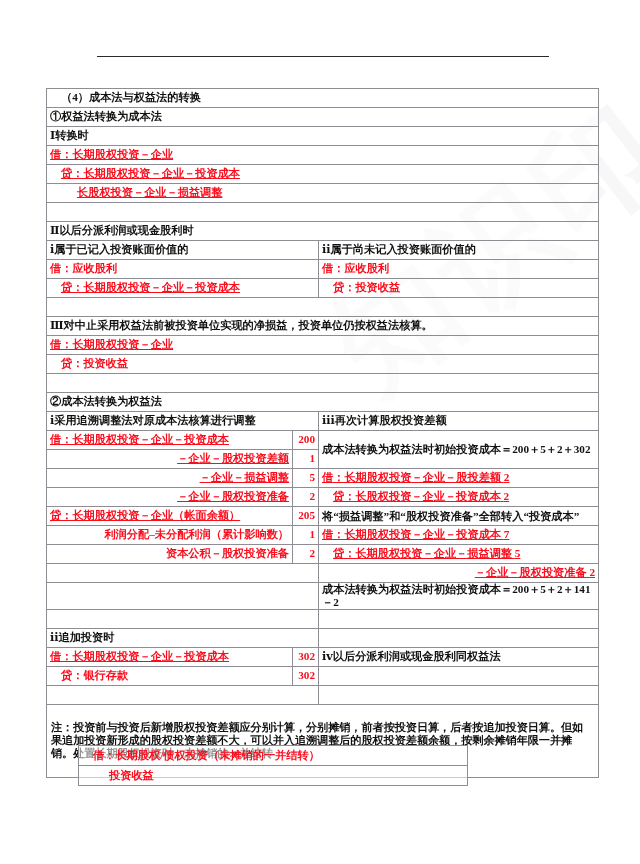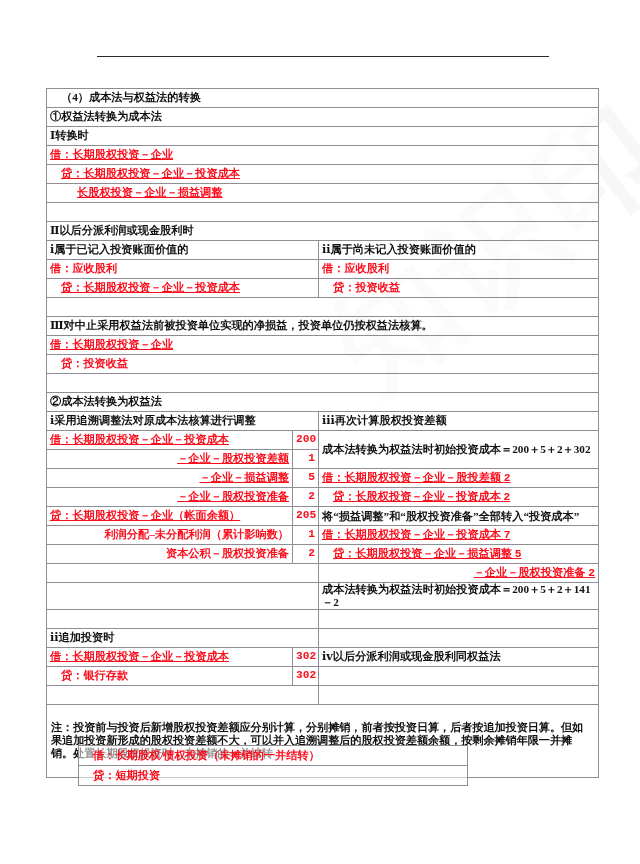--- a/index.html
+++ b/index.html
@@ -97,21 +97,21 @@
   #bottom-table td { height: 19px; }
 
   .note-cell {
     white-space: normal !important;
     line-height: 1.30;
     padding: 16px 4px !important;
     font-size: 11.2px;
     letter-spacing: -0.1px;
   }
   .empty-cell { height: 16px; }
-  .num { font-family: Liberation Mono, monospace; font-weight: bold; }
+  .num { font-family: Liberation Serif, serif; font-weight: bold; }
 </style>
 </head>
 <body>
 
 <div class="watermark">
   <div class="wm-text">知识印</div>
 </div>
 
 <div class="top-rule"></div>
 
@@ -269,16 +269,16 @@
   </tr>
 </tbody>
   </table>
 
 <table class="doc-table" id="bottom-table">
   <tbody>
   <tr>
     <td class="red ind1">借：长期股权/债权投资（未摊销的一并结转）</td>
   </tr>
   <tr>
-    <td class="red ind1">贷：短期投资</td>
+    <td class="red ind2">投资收益</td>
   </tr>
 </tbody>
   </table>
 
 </body></html>

